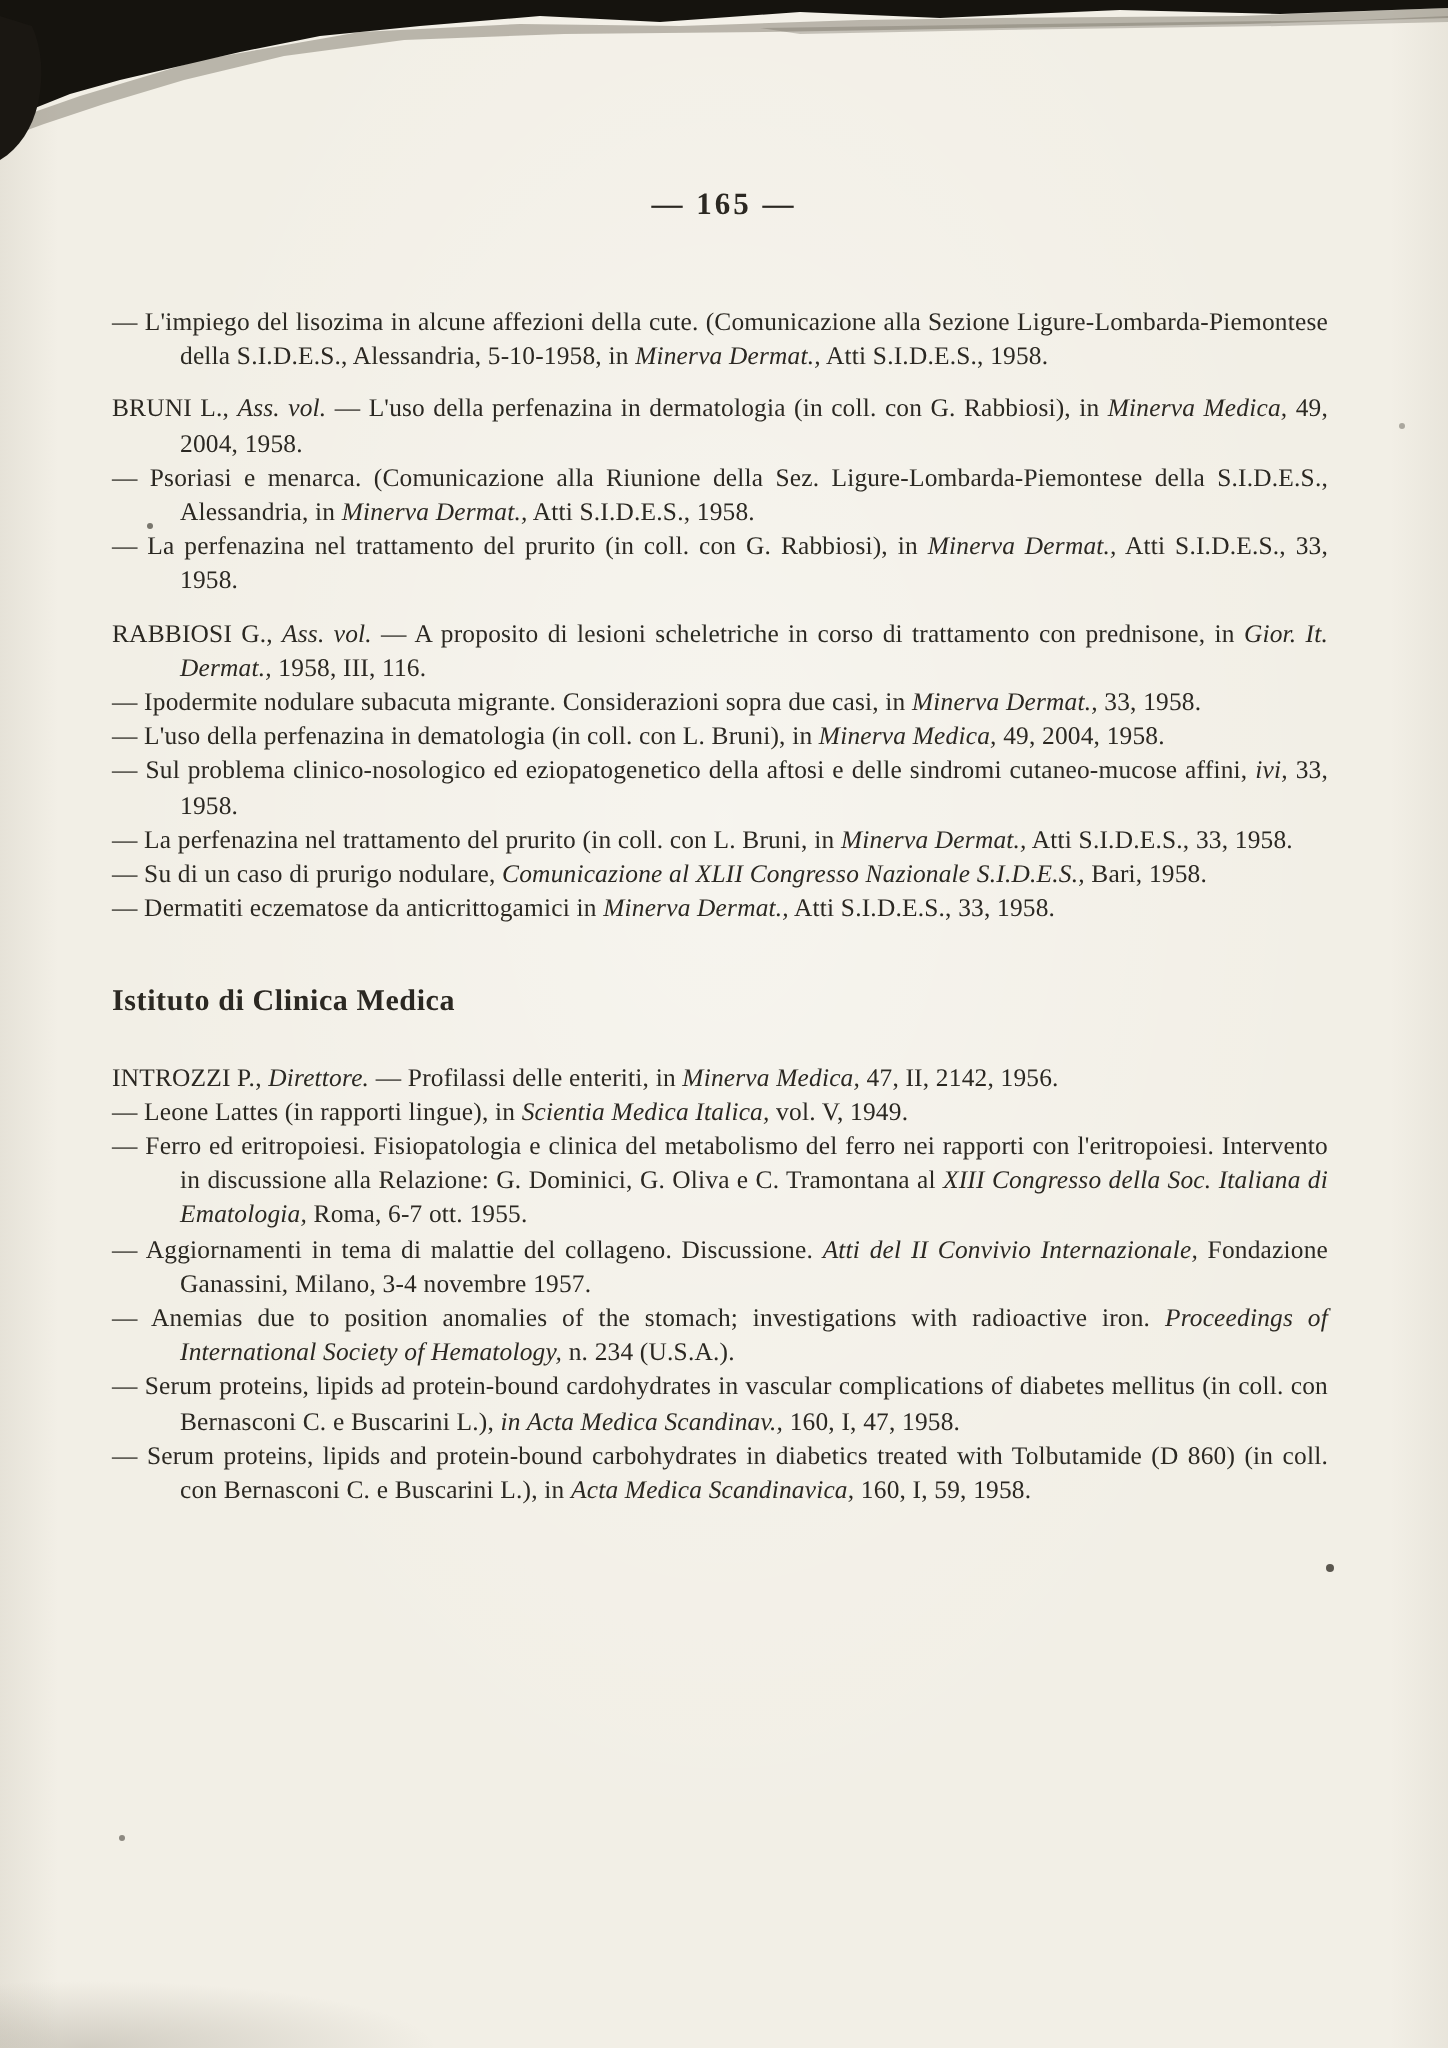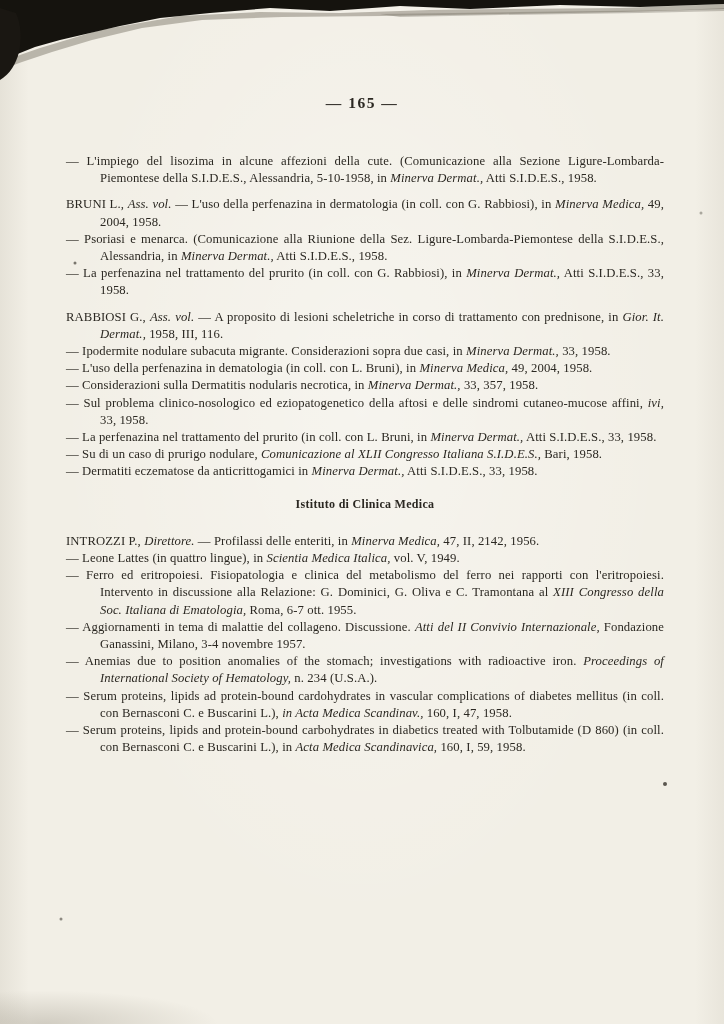--- a/index.html
+++ b/index.html
@@ -29,37 +29,36 @@
     position: absolute;
     top: 94px; left: 0; right: 0;
     text-align: center;
     font-size: 15.5px;
     font-weight: bold;
     letter-spacing: 1.5px;
   }
   .text-block {
     position: absolute;
     top: 153px;
-    left: 66px;
+    left: 56px;
     right: 60px;
     font-size: 12.7px;
     line-height: 17.2px;
     text-align: justify;
     letter-spacing: 0.1px;
   }
   .entry {
     padding-left: 34px;
     text-indent: -34px;
   }
   .group + .group { margin-top: 9px; }
   .section-heading {
-    text-align: center;
-    font-size: 12px;
+    font-size: 15px;
     font-weight: bold;
-    margin: 15px 0 20px 0;
+    margin: 30px 0 20px 0;
     letter-spacing: 0.3px;
   }
   .it { font-style: italic; }
   .specks {
     position: absolute;
     top: 0; left: 0;
     width: 2px; height: 2px;
     border-radius: 50%;
     background: transparent;
     box-shadow:
@@ -97,30 +96,29 @@
       </div>
       <div class="group">
         <p class="entry"><span>BRUNI L., </span><span class="it">Ass. vol.</span><span> — L'uso della perfenazina in dermatologia (in coll. con G. Rabbiosi), in </span><span class="it">Minerva Medica,</span><span> 49, 2004, 1958.</span></p>
         <p class="entry"><span>— Psoriasi e menarca. (Comunicazione alla Riunione della Sez. Ligure-Lombarda-Piemontese della S.I.D.E.S., Alessandria, in </span><span class="it">Minerva Dermat.,</span><span> Atti S.I.D.E.S., 1958.</span></p>
         <p class="entry"><span>— La perfenazina nel trattamento del prurito (in coll. con G. Rabbiosi), in </span><span class="it">Minerva Dermat.,</span><span> Atti S.I.D.E.S., 33, 1958.</span></p>
       </div>
       <div class="group">
         <p class="entry"><span>RABBIOSI G., </span><span class="it">Ass. vol.</span><span> — A proposito di lesioni scheletriche in corso di trattamento con prednisone, in </span><span class="it">Gior. It. Dermat.,</span><span> 1958, III, 116.</span></p>
         <p class="entry"><span>— Ipodermite nodulare subacuta migrante. Considerazioni sopra due casi, in </span><span class="it">Minerva Dermat.,</span><span> 33, 1958.</span></p>
         <p class="entry"><span>— L'uso della perfenazina in dematologia (in coll. con L. Bruni), in </span><span class="it">Minerva Medica,</span><span> 49, 2004, 1958.</span></p>
-        <p class="entry"><span>— Considerazioni sulla Dermatitis nodularis necrotica, in </span><span class="it">Minerva Dermat.,</span><span> 33, 357, 1958.</span></p>
         <p class="entry"><span>— Sul problema clinico-nosologico ed eziopatogenetico della aftosi e delle sindromi cutaneo-mucose affini, </span><span class="it">ivi,</span><span> 33, 1958.</span></p>
         <p class="entry"><span>— La perfenazina nel trattamento del prurito (in coll. con L. Bruni, in </span><span class="it">Minerva Dermat.,</span><span> Atti S.I.D.E.S., 33, 1958.</span></p>
-        <p class="entry"><span>— Su di un caso di prurigo nodulare, </span><span class="it">Comunicazione al XLII Congresso Italiana S.I.D.E.S.,</span><span> Bari, 1958.</span></p>
+        <p class="entry"><span>— Su di un caso di prurigo nodulare, </span><span class="it">Comunicazione al XLII Congresso Nazionale S.I.D.E.S.,</span><span> Bari, 1958.</span></p>
         <p class="entry"><span>— Dermatiti eczematose da anticrittogamici in </span><span class="it">Minerva Dermat.,</span><span> Atti S.I.D.E.S., 33, 1958.</span></p>
       </div>
       <h2 class="section-heading">Istituto di Clinica Medica</h2>
       <div class="group">
         <p class="entry"><span>INTROZZI P., </span><span class="it">Direttore.</span><span> — Profilassi delle enteriti, in </span><span class="it">Minerva Medica,</span><span> 47, II, 2142, 1956.</span></p>
-        <p class="entry"><span>— Leone Lattes (in quattro lingue), in </span><span class="it">Scientia Medica Italica,</span><span> vol. V, 1949.</span></p>
+        <p class="entry"><span>— Leone Lattes (in rapporti lingue), in </span><span class="it">Scientia Medica Italica,</span><span> vol. V, 1949.</span></p>
         <p class="entry"><span>— Ferro ed eritropoiesi. Fisiopatologia e clinica del metabolismo del ferro nei rapporti con l'eritropoiesi. Intervento in discussione alla Relazione: G. Dominici, G. Oliva e C. Tramontana al </span><span class="it">XIII Congresso della Soc. Italiana di Ematologia,</span><span> Roma, 6-7 ott. 1955.</span></p>
         <p class="entry"><span>— Aggiornamenti in tema di malattie del collageno. Discussione. </span><span class="it">Atti del II Convivio Internazionale,</span><span> Fondazione Ganassini, Milano, 3-4 novembre 1957.</span></p>
         <p class="entry"><span>— Anemias due to position anomalies of the stomach; investigations with radioactive iron. </span><span class="it">Proceedings of International Society of Hematology,</span><span> n. 234 (U.S.A.).</span></p>
         <p class="entry"><span>— Serum proteins, lipids ad protein-bound cardohydrates in vascular complications of diabetes mellitus (in coll. con Bernasconi C. e Buscarini L.), </span><span class="it">in Acta Medica Scandinav.,</span><span> 160, I, 47, 1958.</span></p>
         <p class="entry"><span>— Serum proteins, lipids and protein-bound carbohydrates in diabetics treated with Tolbutamide (D 860) (in coll. con Bernasconi C. e Buscarini L.), in </span><span class="it">Acta Medica Scandinavica,</span><span> 160, I, 59, 1958.</span></p>
       </div>
     </div>
 
   <div class="specks"></div>
   <div class="bottom-smudge"></div>

